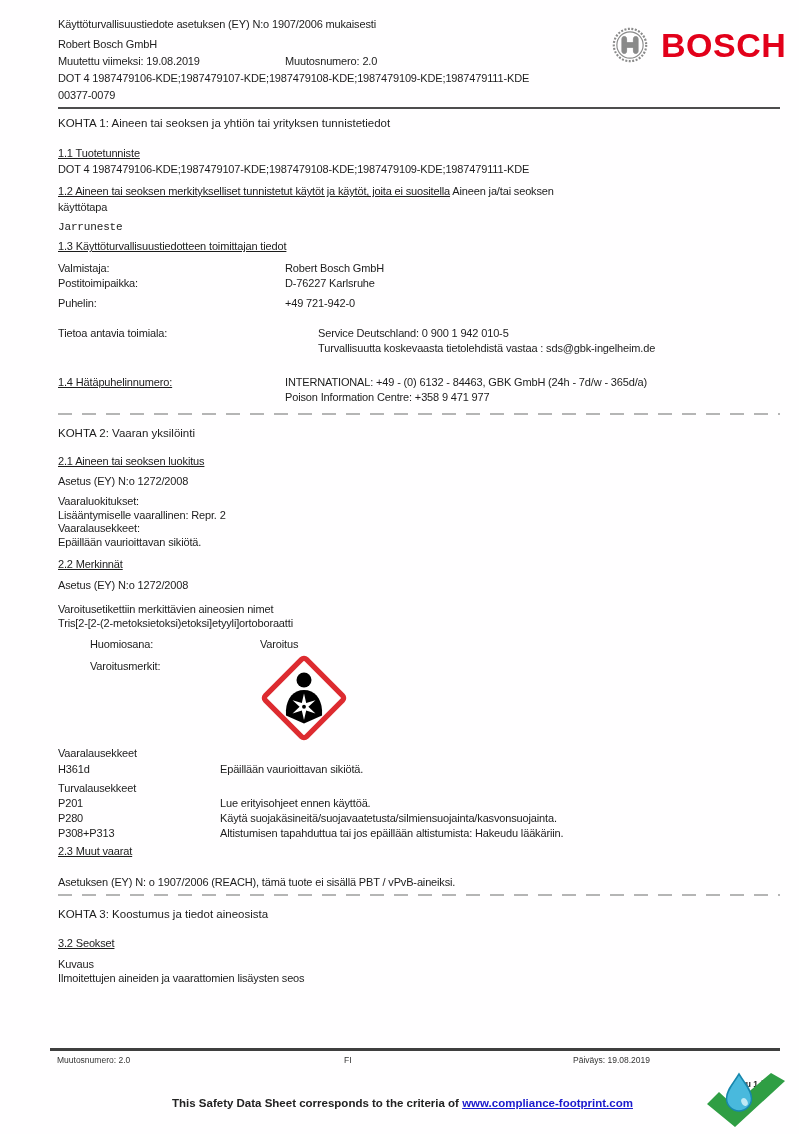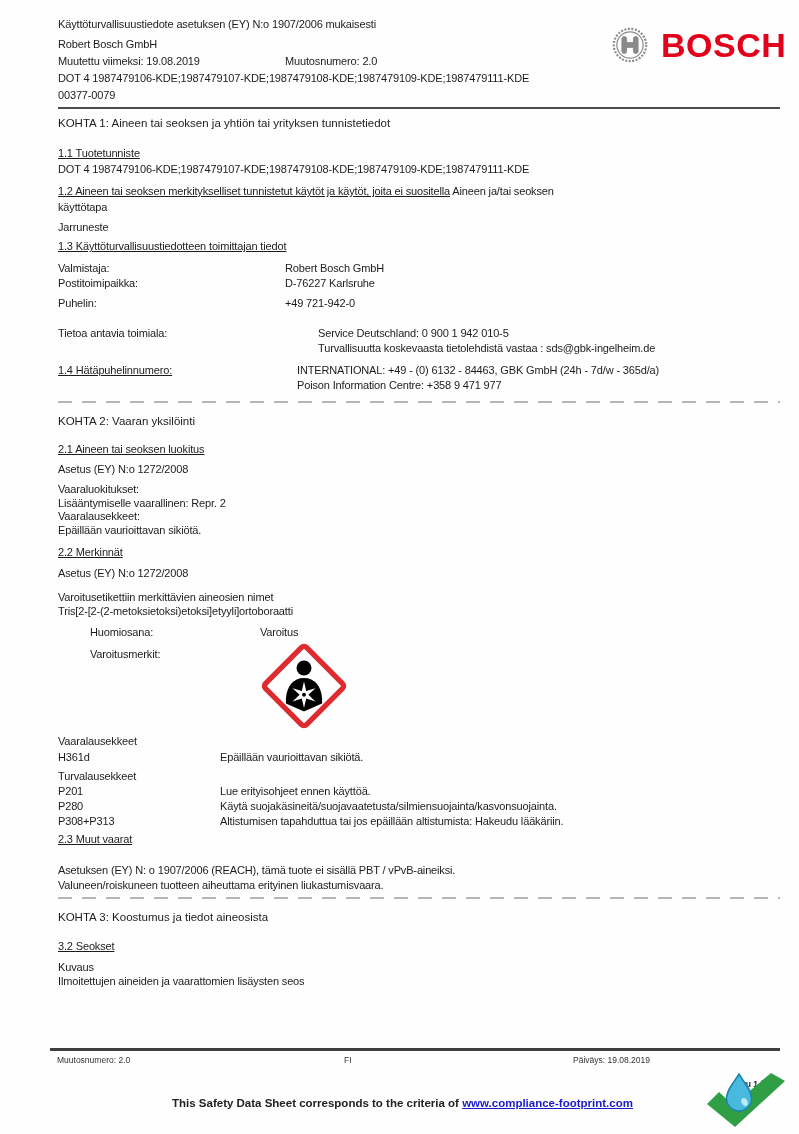--- a/index.html
+++ b/index.html
@@ -76,21 +76,21 @@
     <div class="line" style="margin-top:4px;">00377-0079</div>
     <div class="solid-rule"></div>
 
     <div class="kohta" style="margin-top:8px;">KOHTA 1: Aineen tai seoksen ja yhtiön tai yrityksen tunnistetiedot</div>
     <div class="line u" style="margin-top:17px;">1.1 Tuotetunniste</div>
     <div class="line" style="margin-top:3px;">DOT 4 1987479106-KDE;1987479107-KDE;1987479108-KDE;1987479109-KDE;1987479111-KDE</div>
     <div style="margin-top:7px; line-height:16px;">
       <span class="u">1.2 Aineen tai seoksen merkitykselliset tunnistetut käytöt ja käytöt, joita ei suositella</span><span> Aineen ja/tai seoksen</span>
       <div>käyttötapa</div>
     </div>
-    <div class="line" style="margin-top:6px;">Jarruneste</div>
+    <div class="line" style="margin-top:6px;font-family:Liberation Mono, monospace;">Jarruneste</div>
     <div class="line u" style="margin-top:6px;">1.3 Käyttöturvallisuustiedotteen toimittajan tiedot</div>
 
     <div style="margin-top:8px; line-height:15px;">
       <div class="row">
         <span class="lab228">Valmistaja:</span>
         <span class="val">Robert Bosch GmbH</span>
       </div>
       <div class="row">
         <span class="lab228">Postitoimipaikka:</span>
         <span class="val">D-76227 Karlsruhe</span>
@@ -101,21 +101,21 @@
       </div>
     </div>
 
     <div class="row" style="margin-top:15px; line-height:15px;gap:33px;">
       <span class="lab228">Tietoa antavia toimiala:</span>
       <span class="val">
         <div>Service Deutschland: 0 900 1 942 010-5</div>
         <div>Turvallisuutta koskevaasta tietolehdistä vastaa : sds@gbk-ingelheim.de</div>
       </span>
     </div>
-    <div class="row" style="margin-top:7px; line-height:15px;gap:12px;">
+    <div class="row" style="margin-top:19px; line-height:15px;">
       <span class="lab228 u">1.4 Hätäpuhelinnumero:</span>
       <span class="val">
         <div>INTERNATIONAL: +49 - (0) 6132 - 84463, GBK GmbH (24h - 7d/w - 365d/a)</div>
         <div>Poison Information Centre: +358 9 471 977</div>
       </span>
     </div>
     <div class="dashed-rule" style="margin-top:8px;"></div>
 
     <div class="kohta" style="margin-top:12px;">KOHTA 2: Vaaran yksilöinti</div>
     <div class="line u" style="margin-top:15px;">2.1 Aineen tai seoksen luokitus</div>
@@ -163,21 +163,20 @@
         <span class="lab163">P280</span>
         <span class="val">Käytä suojakäsineitä/suojavaatetusta/silmiensuojainta/kasvonsuojainta.</span>
       </div>
       <div class="row">
         <span class="lab163">P308+P313</span>
         <span class="val">Altistumisen tapahduttua tai jos epäillään altistumista: Hakeudu lääkäriin.</span>
       </div>
     </div>
     <div class="line u" style="margin-top:4px;">2.3 Muut vaarat</div>
     <div class="line" style="margin-top:18px;">Asetuksen (EY) N: o 1907/2006 (REACH), tämä tuote ei sisällä PBT / vPvB-aineiksi.</div>
-    <div class="line" style="margin-top:2px;">Valuneen/roiskuneen tuotteen aiheuttama erityinen liukastumisvaara.</div>
     <div class="dashed-rule" style="margin-top:5px;"></div>
 
     <div class="kohta" style="margin-top:12px;">KOHTA 3: Koostumus ja tiedot aineosista</div>
     <div class="line u" style="margin-top:16px;">3.2 Seokset</div>
     <div class="line" style="margin-top:8px;">Kuvaus</div>
     <div class="line" style="margin-top:1px;">Ilmoitettujen aineiden ja vaarattomien lisäysten seos</div>
   </div>
 
   <div class="footer-rule"></div>
   <span class="ft" style="left:57px;">Muutosnumero: 2.0</span>

